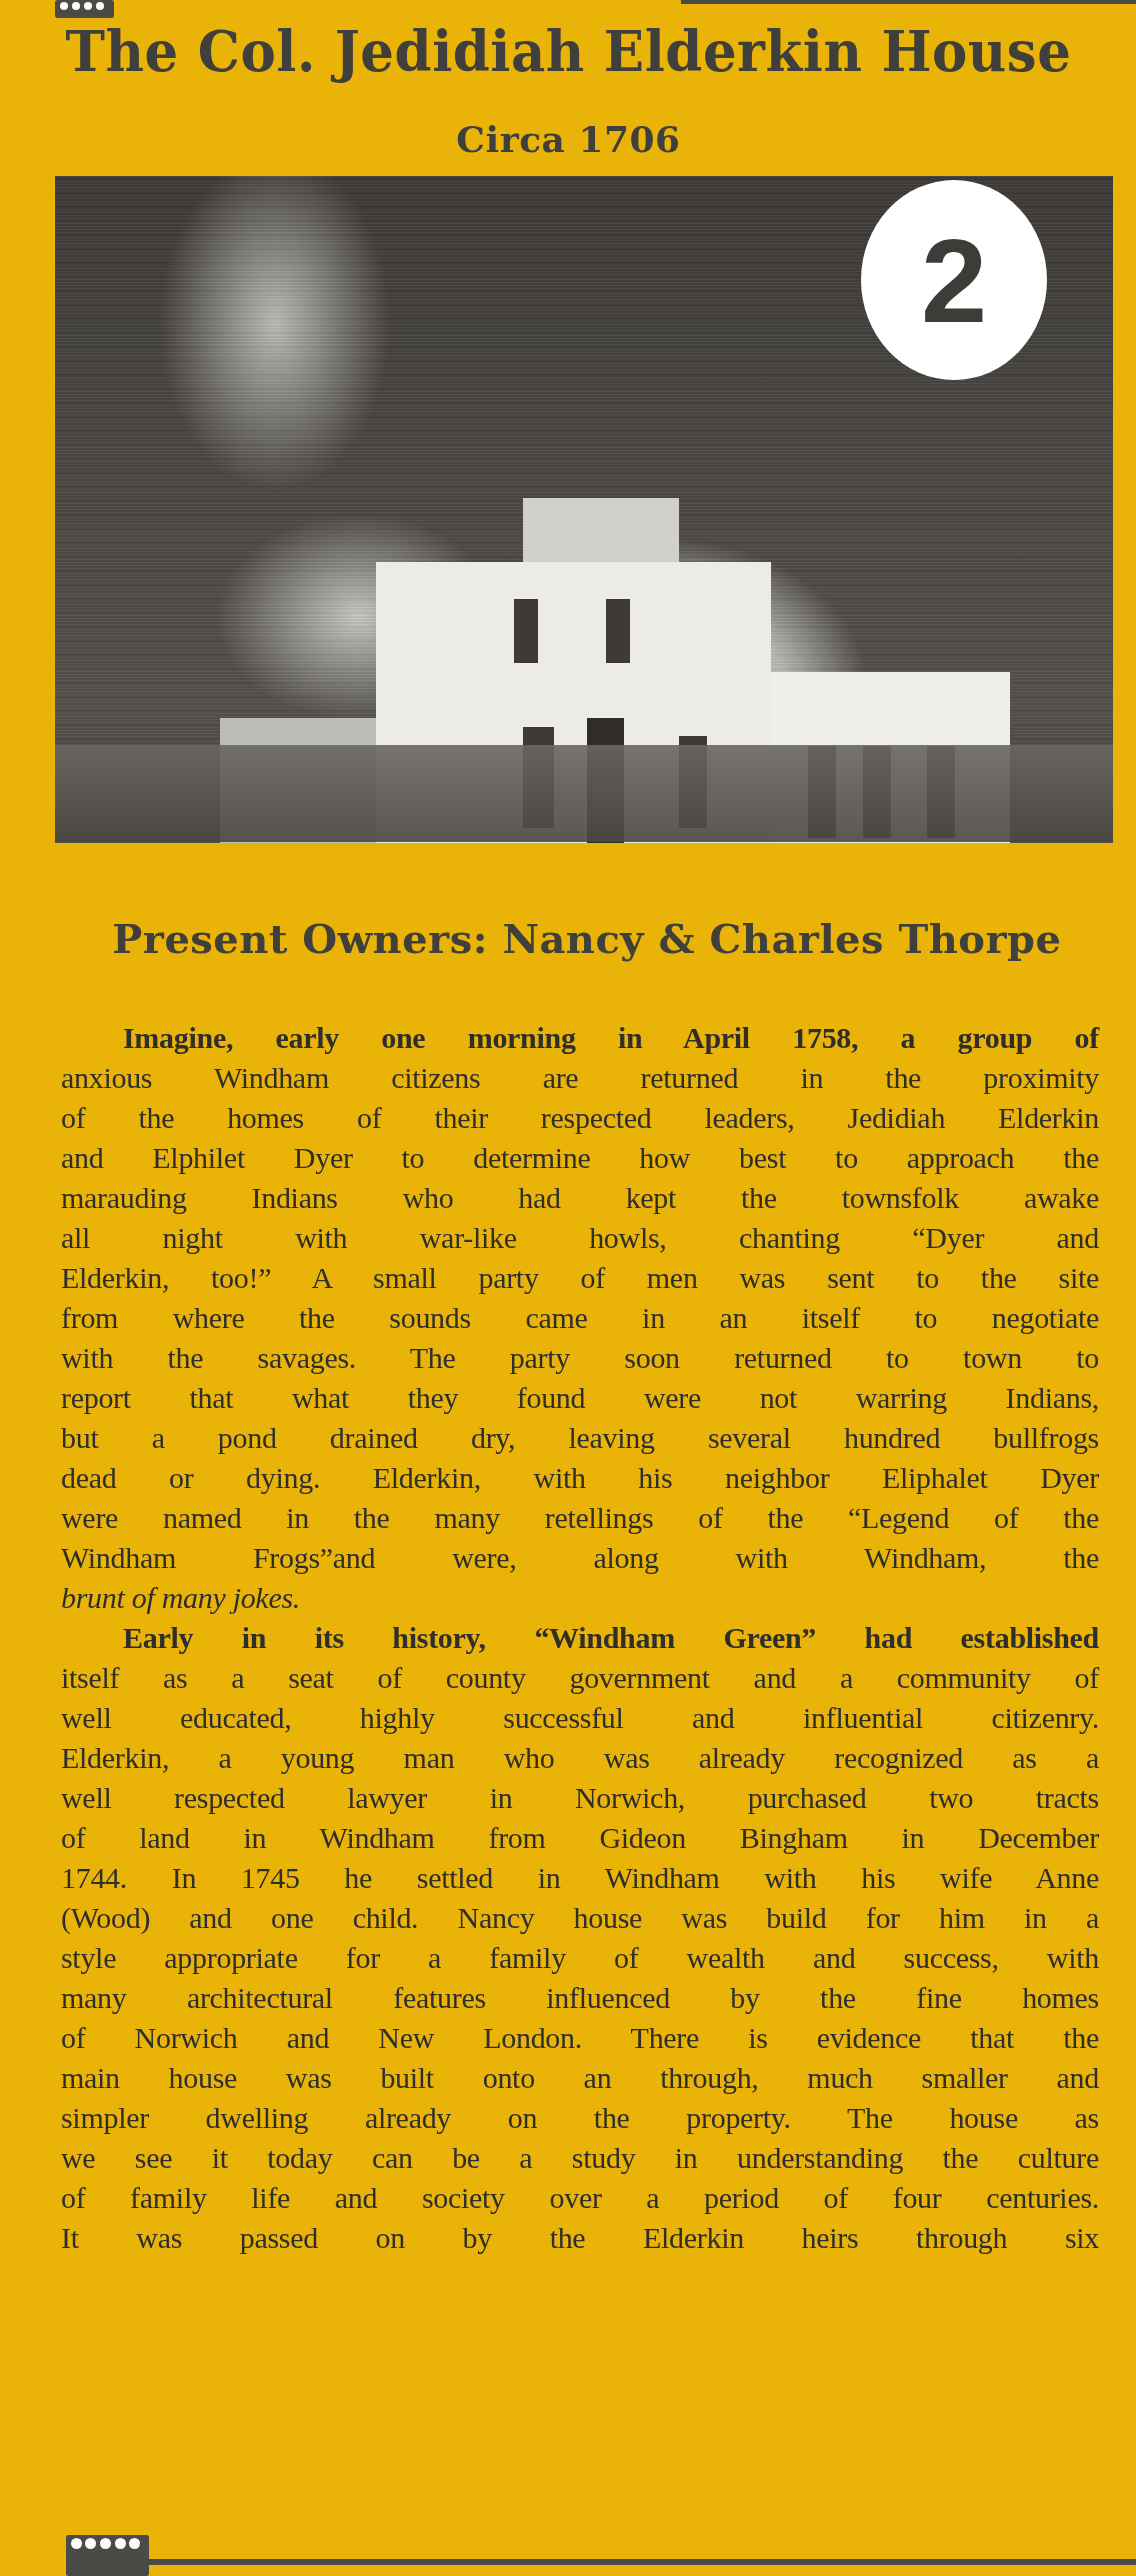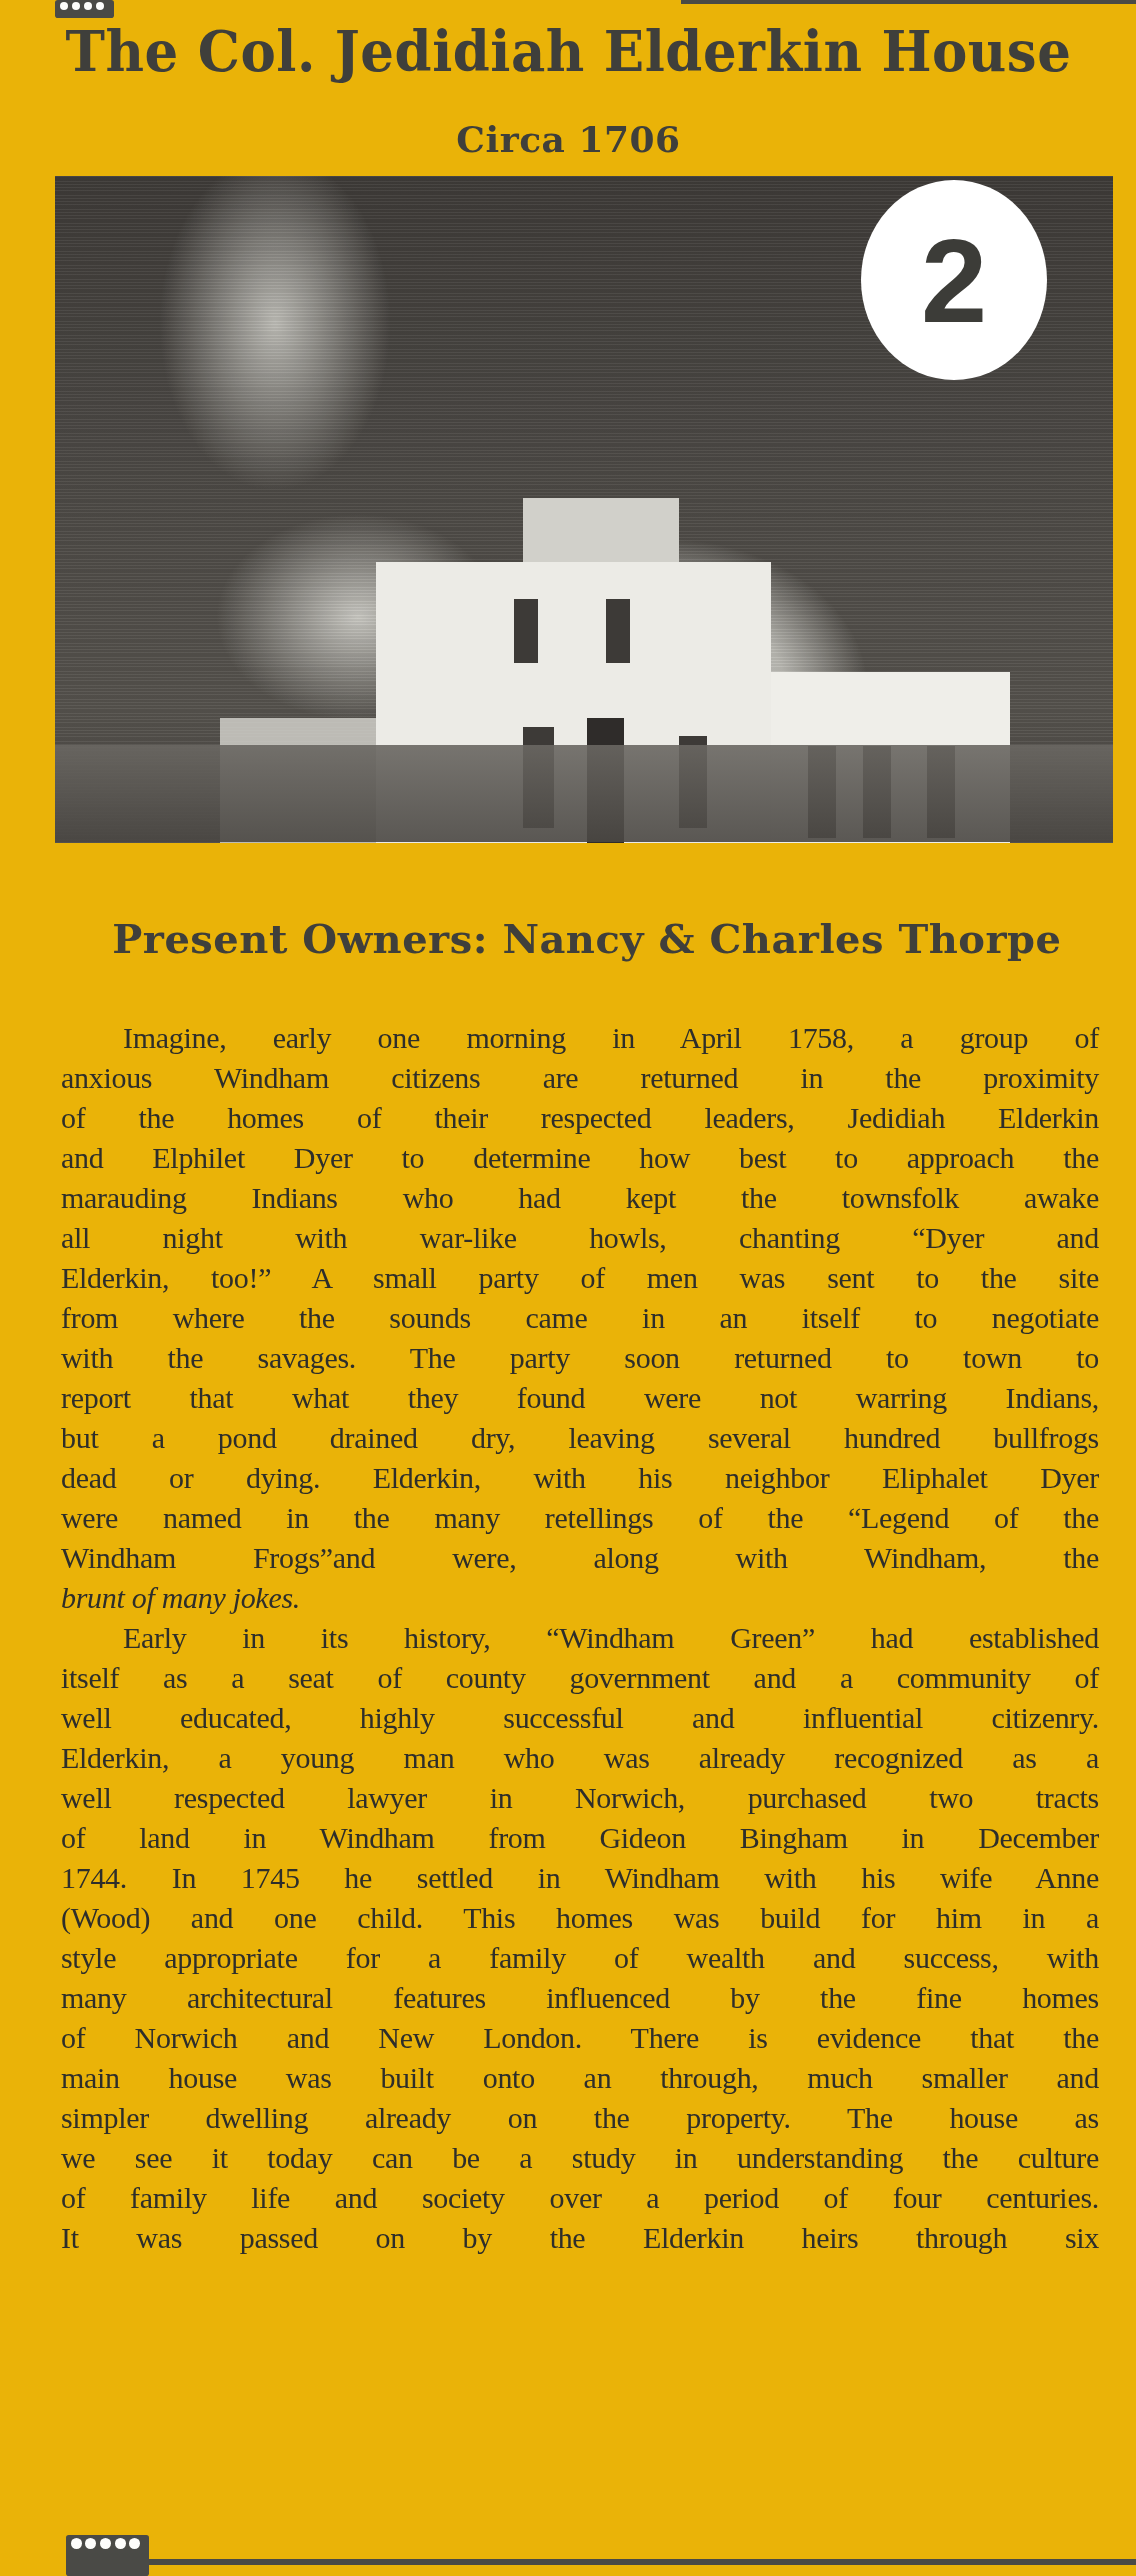--- a/index.html
+++ b/index.html
@@ -55,21 +55,21 @@
 
   .body-text {
     position: absolute; left: 61px; top: 1018px; width: 1038px;
     font-family: "Liberation Serif", serif; font-size: 30px; color: #2e2e2b;
   }
   .line {
     display: block; height: 40px; line-height: 40px;
     text-align: justify; text-align-last: justify; white-space: nowrap;
     letter-spacing: -0.3px;
   }
-  .line.indent { padding-left: 62px; }
+  .line.indent { padding-left: 62px; font-weight: bold; }
   .line.last { text-align-last: left; font-style: italic; }
 </style>
 </head>
 <body>
 
 <div class="page">
 
   <div class="ornament" style="left:55px; top:0; width:59px; height:18.4px;">
     <div class="dots" style="padding-top:1.8px;">
       <span class="dot" style="width:8.3px;height:8.3px;"></span>
@@ -123,21 +123,21 @@
     <span class="line">were named in the many retellings of the “Legend of the</span>
     <span class="line">Windham Frogs”and were, along with Windham, the</span>
     <span class="line last">brunt of many jokes.</span>
     <span class="line indent">Early in its history, “Windham Green” had established</span>
     <span class="line">itself as a seat of county government and a community of</span>
     <span class="line">well educated, highly successful and influential citizenry.</span>
     <span class="line">Elderkin, a young man who was already recognized as a</span>
     <span class="line">well respected lawyer in Norwich, purchased two tracts</span>
     <span class="line">of land in Windham from Gideon Bingham in December</span>
     <span class="line">1744. In 1745 he settled in Windham with his wife Anne</span>
-    <span class="line">(Wood) and one child. This homes was build for him in a</span>
+    <span class="line">(Wood) and one child. Nancy house was build for him in a</span>
     <span class="line">style appropriate for a family of wealth and success, with</span>
     <span class="line">many architectural features influenced by the fine homes</span>
     <span class="line">of Norwich and New London. There is evidence that the</span>
     <span class="line">main house was built onto an through, much smaller and</span>
     <span class="line">simpler dwelling already on the property. The house as</span>
     <span class="line">we see it today can be a study in understanding the culture</span>
     <span class="line">of family life and society over a period of four centuries.</span>
     <span class="line">It was passed on by the Elderkin heirs through six</span>
   </div>
 

